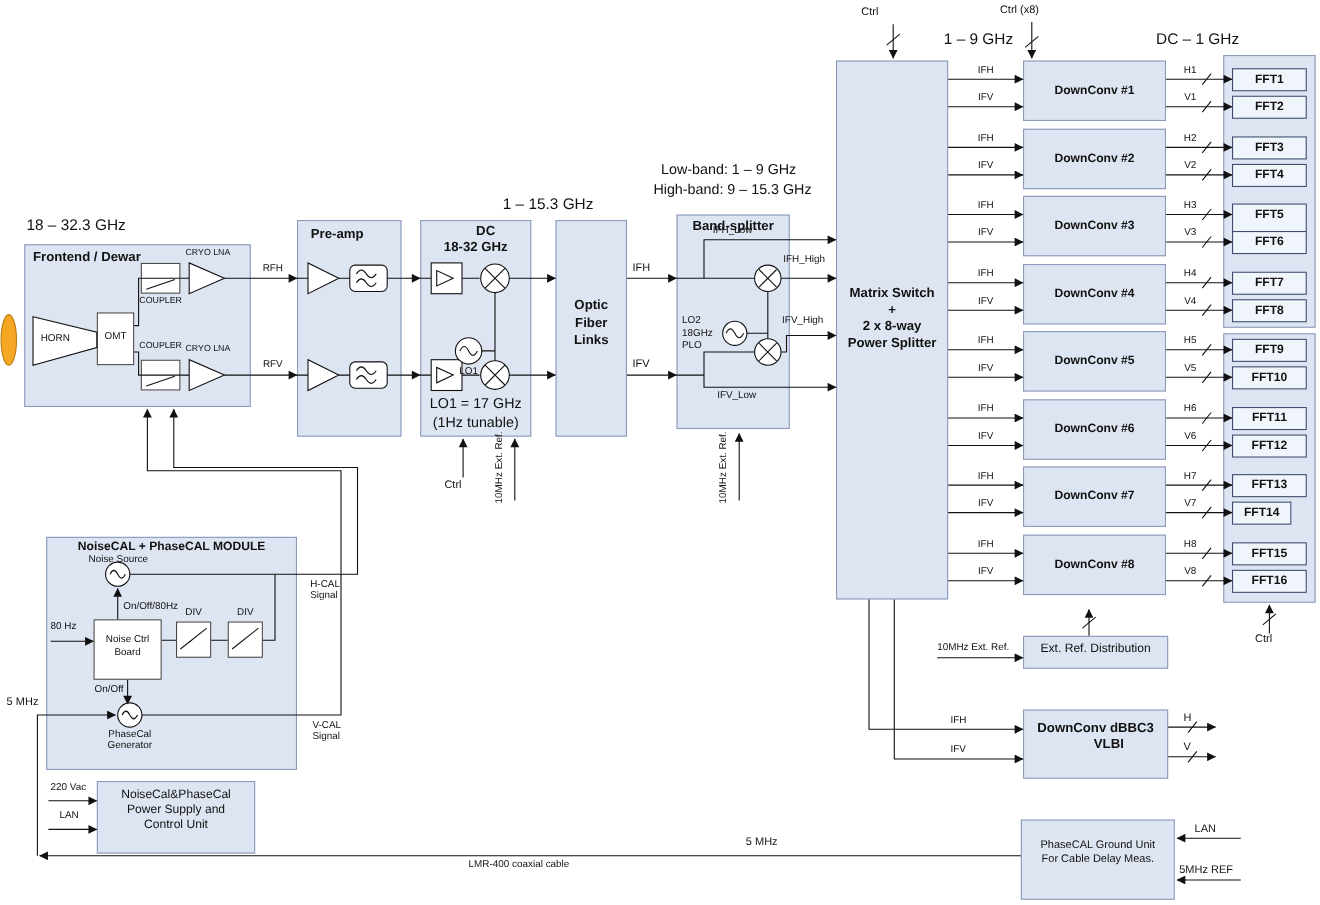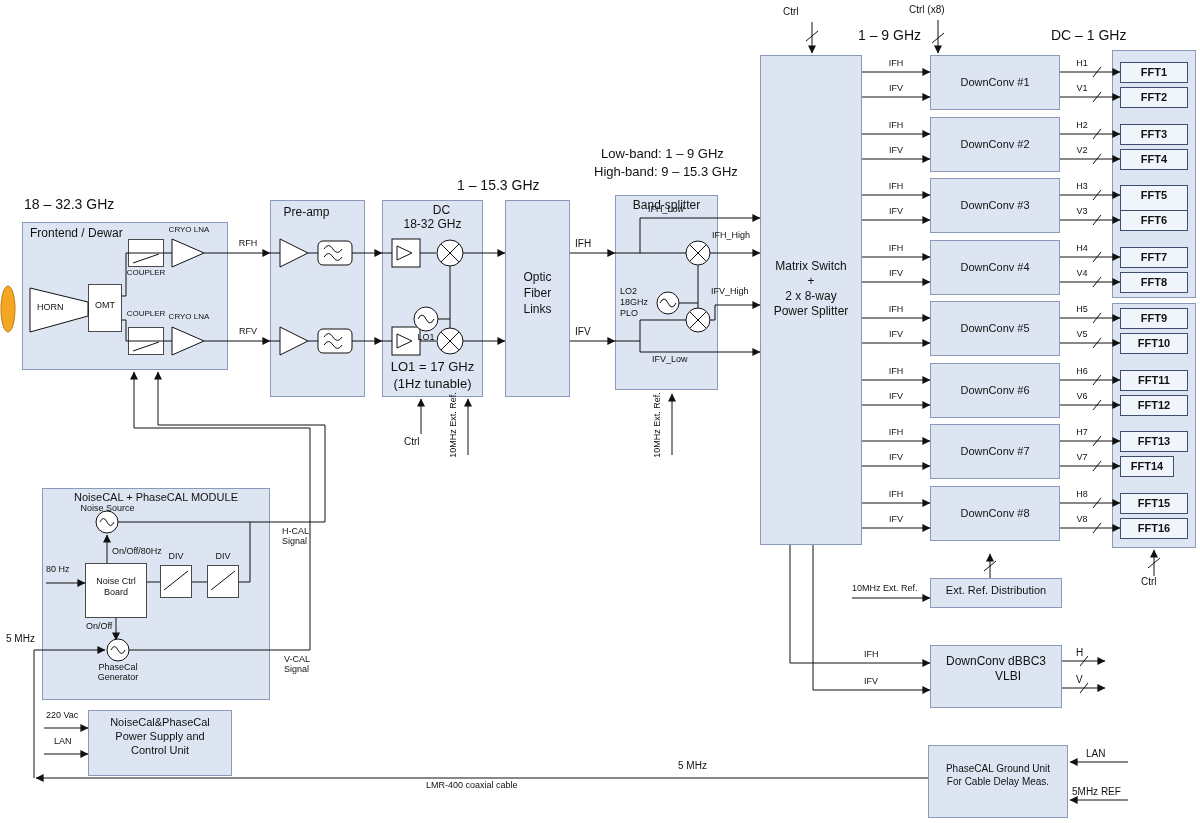--- a/index.html
+++ b/index.html
@@ -2,21 +2,21 @@
 <html><head>
 <meta charset="utf-8">
 <style>
   body{margin:0;background:#fff}
   #stage{position:relative;width:1200px;height:823px;background:#fff;font-family:"Liberation Sans",sans-serif;overflow:hidden}
   .bx{position:absolute;background:#dee5f2;border:1px solid #8b99bb;box-sizing:border-box;z-index:1}
   .wb{position:absolute;background:#fff;border:1px solid #4a4a4a;box-sizing:border-box;z-index:1}
   .fft{position:absolute;background:#f0f4fb;border:1px solid #3f4e70;box-sizing:border-box;z-index:1;
        font:bold 11px "Liberation Sans",sans-serif;text-align:center;line-height:19px;color:#111}
   .lb{position:absolute;font-size:11px;color:#111;white-space:nowrap;z-index:3;line-height:1.1}
-  .c{text-align:center}.b{font-weight:400}
+  .c{text-align:center}.b{font-weight:700}
   .s8{font-size:8px}.s9{font-size:9px}.s10{font-size:10px}.s12{font-size:12px}.s13{font-size:13px}.s14{font-size:14px}
   .rot{transform:rotate(-90deg)}
   svg.ov{position:absolute;left:0;top:0;z-index:2;pointer-events:none}
 </style>
 </head>
 <body>
 
 <div id="stage">
 
   <div class="bx" style="left:22px;top:222px;width:206px;height:148px"></div>

